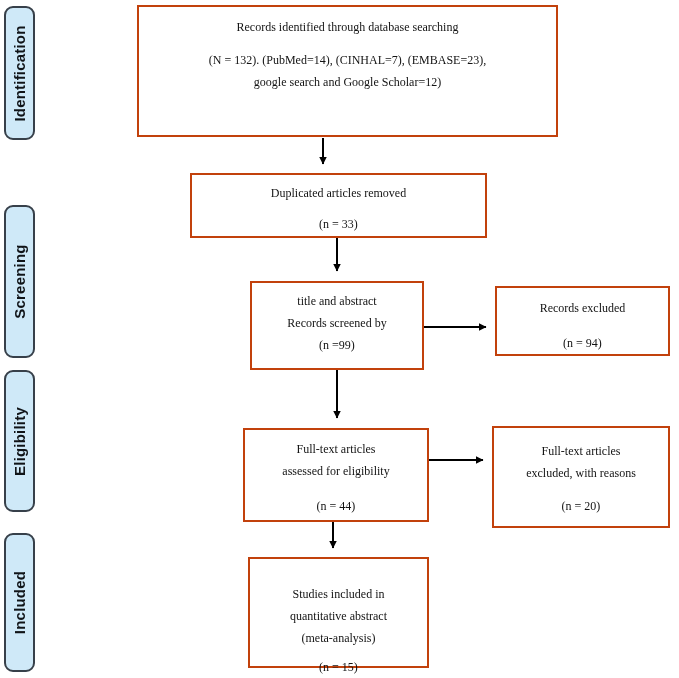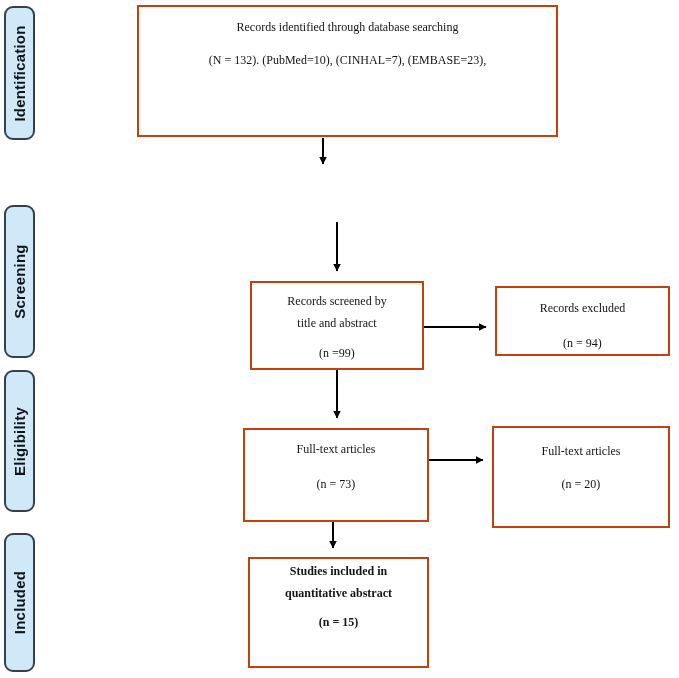--- a/index.html
+++ b/index.html
@@ -41,28 +41,28 @@
     line-height:22px;
   }
   .node .tline{display:block;white-space:nowrap;}
   .node .count{display:block;white-space:nowrap;}
   
   .n-identified{padding-top:9px;}
   .n-identified .title{display:block;margin-bottom:11px;white-space:nowrap;}
   .n-dup{padding-top:7px;}
   .n-dup .count{margin-top:9px;}
   .n-screened{padding-top:7px;}
-  .n-screened .count{margin-top:8px;}
+  .n-screened .count{margin-top:0;}
   .n-rexcl{padding-top:9px;}
   .n-rexcl .count{margin-top:13px;}
   .n-assessed{padding-top:8px;}
   .n-assessed .count{margin-top:13px;}
   .n-fexcl{padding-top:12px;}
   .n-fexcl .count{margin-top:11px;}
-  .n-included{padding-top:1px;font-weight:bold;}
+  .n-included{padding-top:24px;}
   .n-included .count{margin-top:7px;}
   
   .arrows{position:absolute;left:0;top:0;width:679px;height:678px;pointer-events:none;}
 </style>
 </head>
 <body>
 
 <div class="canvas">
 
   <div class="stage" style="top:6px;height:134px;">
@@ -87,44 +87,52 @@
     <path d="M323,138 V164" stroke="#000000" stroke-width="2" fill="none" marker-end="url(#ah)"></path>
     <path d="M337,222 V271" stroke="#000000" stroke-width="2" fill="none" marker-end="url(#ah)"></path>
     <path d="M424,327 H486" stroke="#000000" stroke-width="2" fill="none" marker-end="url(#ah)"></path>
     <path d="M337,370 V418" stroke="#000000" stroke-width="2" fill="none" marker-end="url(#ah)"></path>
     <path d="M429,460 H483" stroke="#000000" stroke-width="2" fill="none" marker-end="url(#ah)"></path>
     <path d="M333,522 V548" stroke="#000000" stroke-width="2" fill="none" marker-end="url(#ah)"></path>
   </svg>
 
   <div class="node n-identified" style="left:137px;top:5px;width:421px;height:132px;">
     <span class="title">Records identified through database searching</span>
-    <span class="tline">(N = 132). (PubMed=10), (CINHAL=7), (EMBASE=23),</span>
+    <span class="tline">(N = 132). (PubMed=14), (CINHAL=7), (EMBASE=23),</span>
+    <span class="tline">google search and Google Scholar=12)</span>
   </div>
 
+  <div class="node n-dup" style="left:190px;top:173px;width:297px;height:65px;">
+    <span class="tline">Duplicated articles removed</span>
+    <span class="count">(n = 33)</span>
+  </div>
 
   <div class="node n-screened" style="left:250px;top:281px;width:174px;height:89px;">
+    <span class="tline">title and abstract</span>
     <span class="tline">Records screened by</span>
-    <span class="tline">title and abstract</span>
     <span class="count">(n =99)</span>
   </div>
 
   <div class="node n-rexcl" style="left:495px;top:286px;width:175px;height:70px;">
     <span class="tline">Records excluded</span>
     <span class="count">(n = 94)</span>
   </div>
 
   <div class="node n-assessed" style="left:243px;top:428px;width:186px;height:94px;">
     <span class="tline">Full-text articles</span>
-    <span class="count">(n = 73)</span>
+    <span class="tline">assessed for eligibility</span>
+    <span class="count">(n = 44)</span>
   </div>
 
   <div class="node n-fexcl" style="left:492px;top:426px;width:178px;height:102px;">
     <span class="tline">Full-text articles</span>
+    <span class="tline">excluded, with reasons</span>
     <span class="count">(n = 20)</span>
   </div>
 
   <div class="node n-included" style="left:248px;top:557px;width:181px;height:111px;">
     <span class="tline">Studies included in</span>
     <span class="tline">quantitative abstract</span>
+    <span class="tline">(meta-analysis)</span>
     <span class="count">(n = 15)</span>
   </div>
 
 </div>
 
 </body></html>

